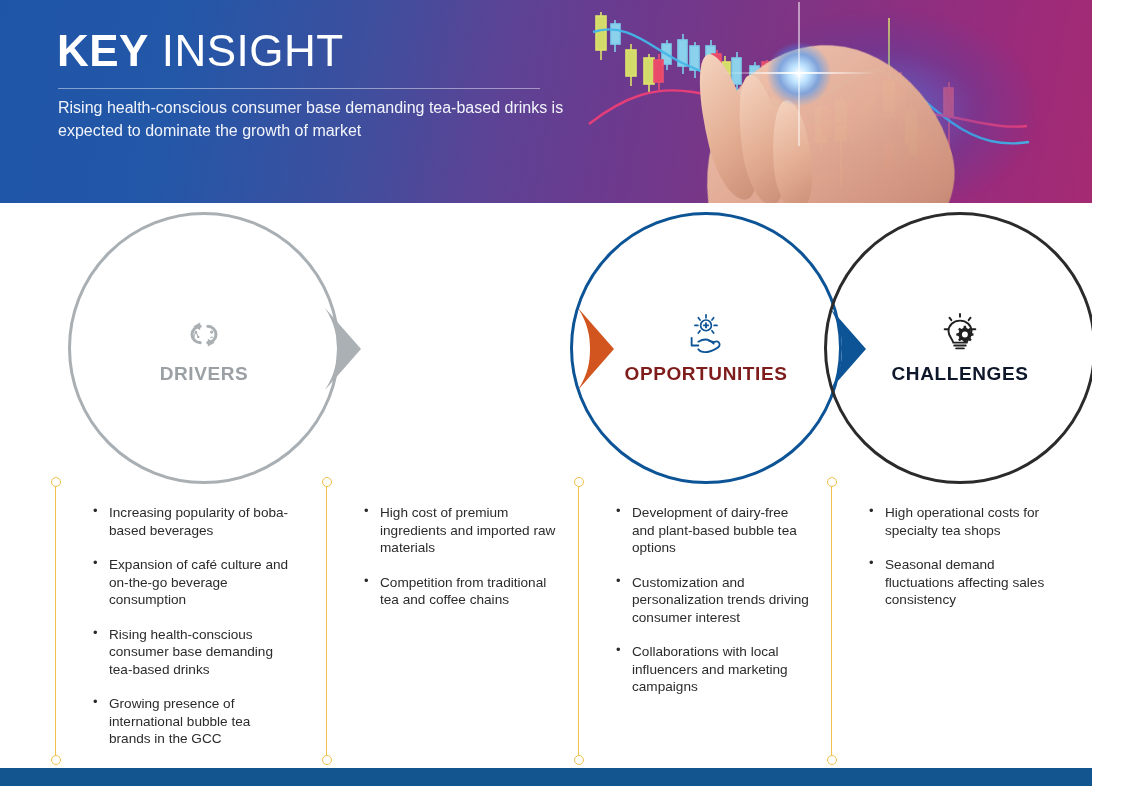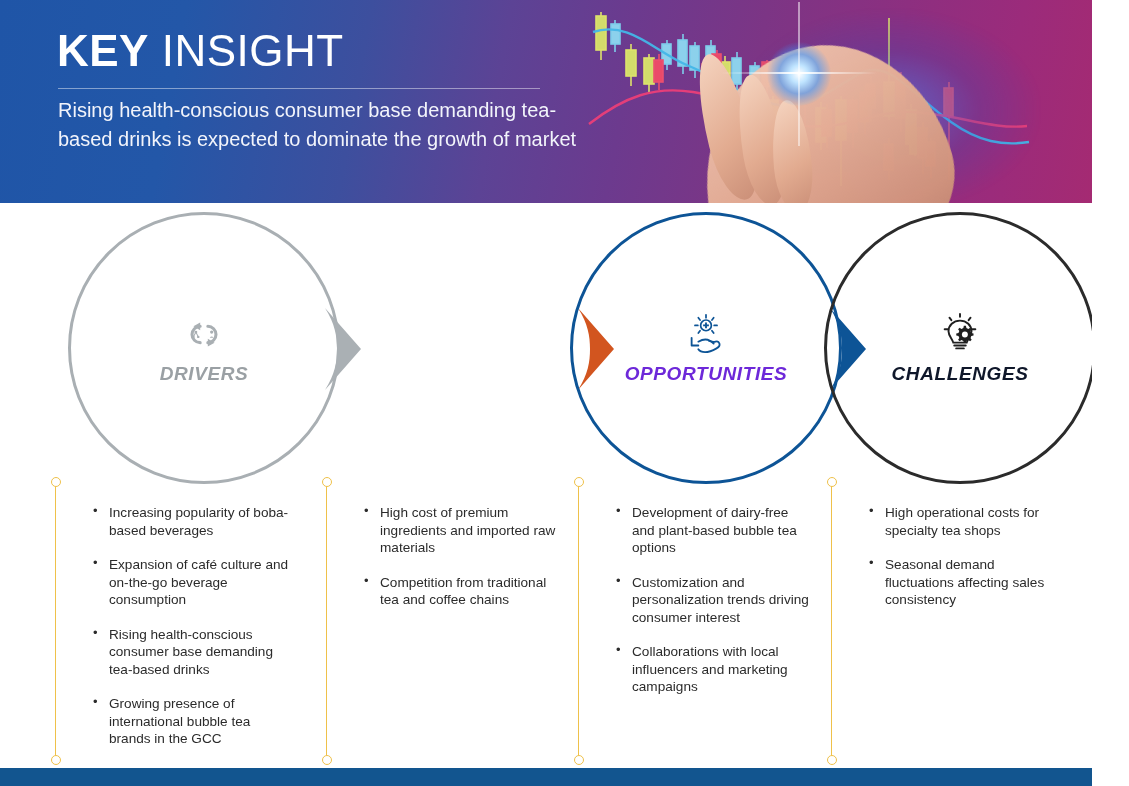--- a/index.html
+++ b/index.html
@@ -109,21 +109,21 @@
     width: 482px;
     height: 1px;
     background: rgba(255,255,255,0.45);
   }
   .header-sub {
     position: absolute;
     left: 58px;
     top: 96px;
     width: 520px;
     color: #f2f4fb;
-    font-size: 20px;
+    font-size: 16px;
     line-height: 1.45;
     font-weight: 400;
   }
 
   
   .stage {
     position: absolute;
     left: 0;
     top: 203px;
     width: 1129px;
@@ -145,37 +145,36 @@
   .node.n3 { left: 824px; border-color: #2b2b2b; }
 
   .node-inner {
     position: absolute;
     left: 0; top: 0;
     width: 100%; height: 100%;
     display: flex;
     flex-direction: column;
     align-items: center;
     justify-content: center;
-    font-style: italic;
   }
   .node-icon {
     width: 46px;
     height: 46px;
     margin-bottom: 6px;
     display: block;
   }
   .node-label {
     font-size: 19px;
     font-weight: 700;
     letter-spacing: .6px;
     text-align: center;
   }
   .n0 .node-label { color: #9aa0a4; }
   .n1 .node-label { color: #d2551f; }
-  .n2 .node-label { color: #6d28d9; }
+  .n2 .node-label { color: #7f1d1d; }
   .n3 .node-label { color: #0f172a; }
 
   
   .chev {
     position: absolute;
     top: 105px;
     width: 42px;
     height: 82px;
   }
   .chev.c0 { left: 325px; }

